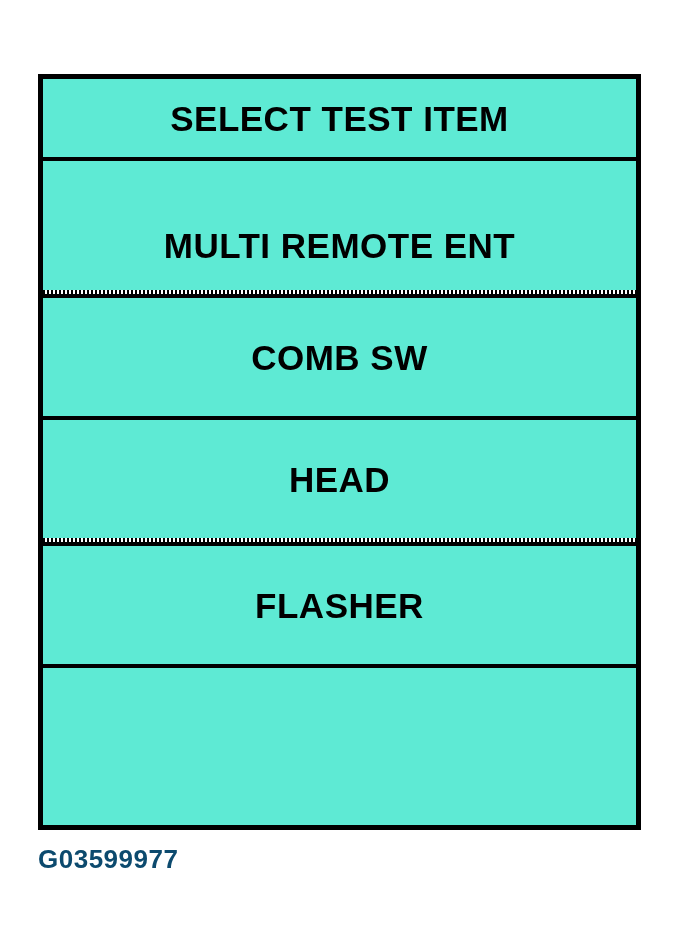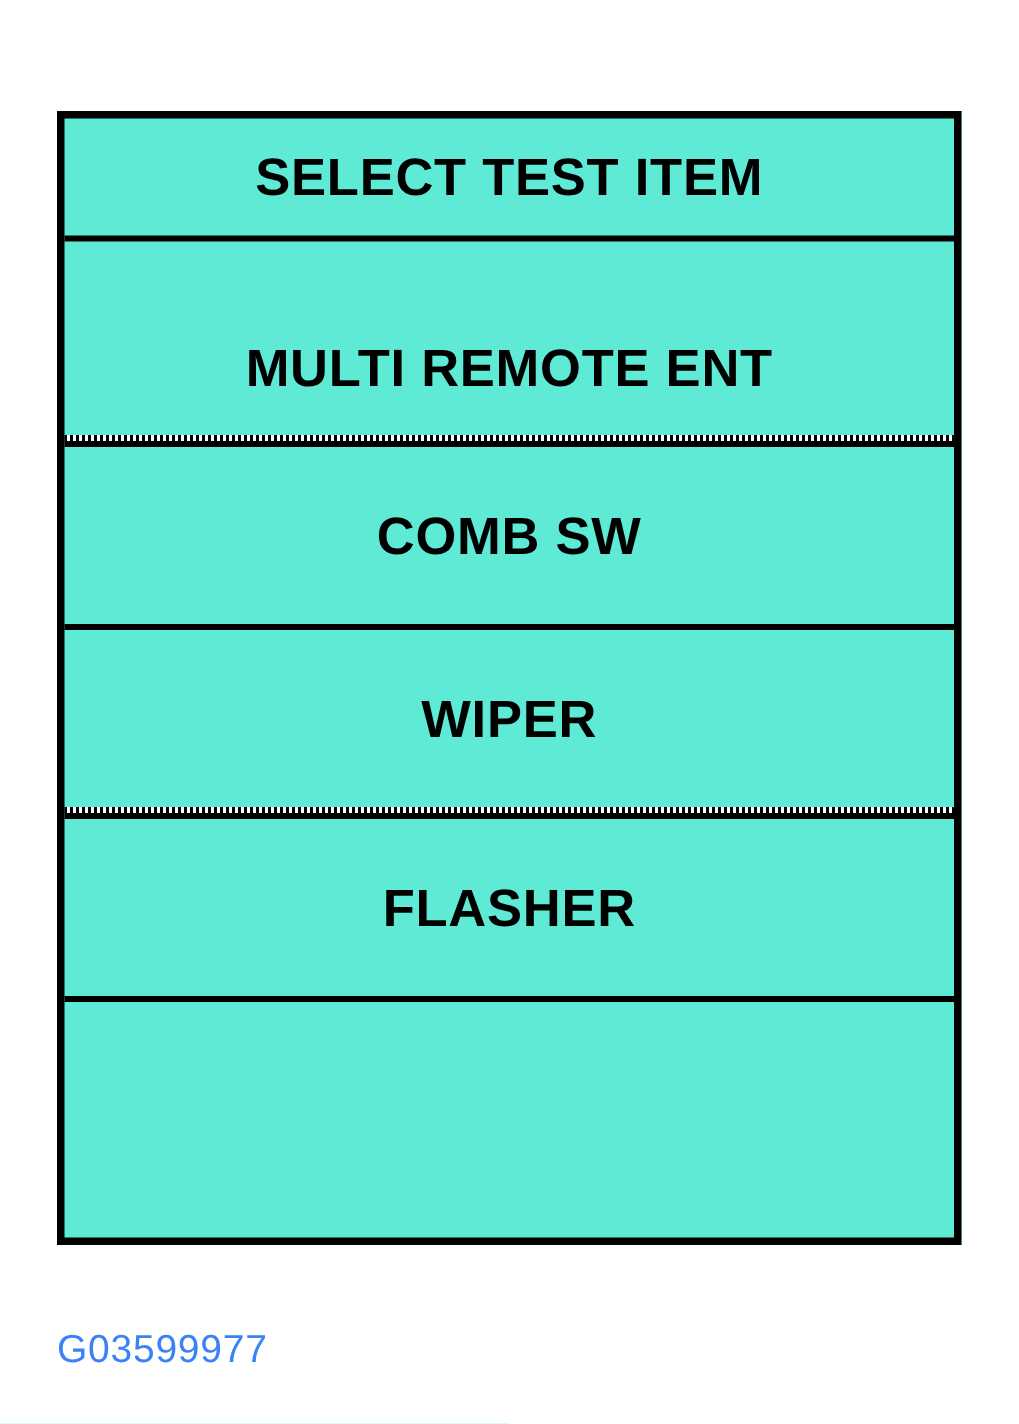--- a/index.html
+++ b/index.html
@@ -55,43 +55,43 @@
   .divider.dotted {
     background: repeating-linear-gradient(
       to right,
       #000000 0px, #000000 2px,
       #ffffff 2px, #ffffff 4px
     );
   }
   .figure-id {
     position: absolute;
     left: 38px;
-    top: 884px;
+    top: 844px;
     font-size: 26px;
-    font-weight: 400;
+    font-weight: 700;
     letter-spacing: 0.5px;
-    color: #3b82f6;
+    color: #0c4a6e;
   }
 </style>
 </head>
 <body>
 
 <div class="menu-box">
   <div class="row header">SELECT TEST ITEM</div>
   <div class="divider solid"></div>
 
   <div class="row item item-2">MULTI REMOTE ENT</div>
   <div class="divider dotted"></div>
 
   <div class="divider solid"></div>
 
   <div class="row item">COMB SW</div>
   <div class="divider solid"></div>
 
-  <div class="row item">WIPER</div>
+  <div class="row item">HEAD</div>
   <div class="divider dotted"></div>
 
   <div class="divider solid"></div>
 
   <div class="row item">FLASHER</div>
   <div class="divider solid"></div>
 
   <div class="row empty"></div>
 </div>
 

